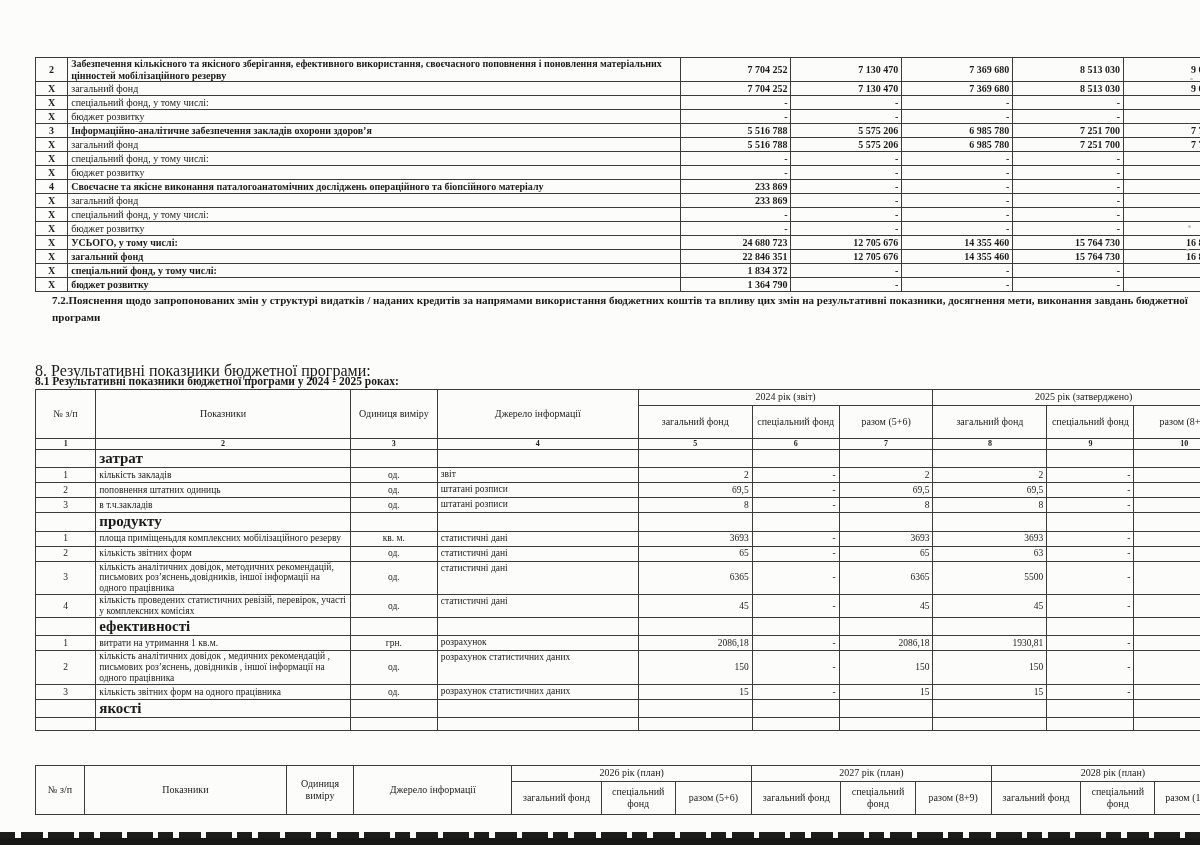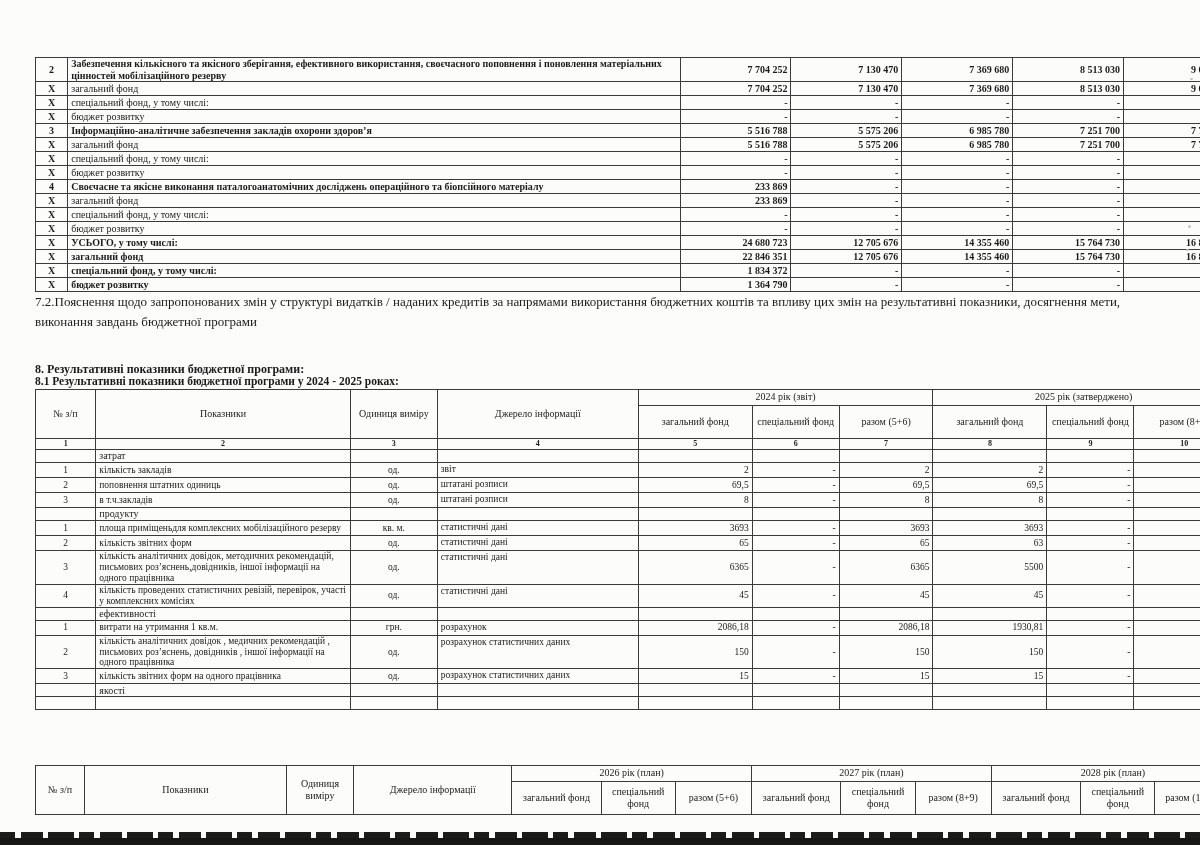--- a/index.html
+++ b/index.html
@@ -11,39 +11,39 @@
 
   
   .tt{left:35px;top:57px;width:930px;}
   .tt td{font-size:10px;line-height:1.15;height:13px;}
   .tt .n{text-align:center;font-weight:bold;padding:0;}
   .tt .d{text-align:left;font-family:Liberation Serif, serif;}
   .tt .v{text-align:right;font-weight:bold;}
   .bold{font-weight:bold;}
 
   
-  .para{left:35px;top:292px;width:1140px;font-size:13px;font-weight:normal;line-height:1.5;}
-  .h8{left:35px;top:362px;font-size:12px;font-weight:bold;}
+  .para{left:52px;top:292px;width:1140px;font-size:11px;font-weight:bold;line-height:1.5;}
+  .h8{left:35px;top:362px;font-size:16px;font-weight:normal;}
   .h81{left:35px;top:375px;font-size:11.5px;font-weight:bold;}
   .h82{left:35px;top:751px;font-size:11.5px;font-weight:bold;}
 
   
   .t81{left:35px;top:389px;width:895px;}
   .t82{left:35px;top:765px;width:1100px;}
   .t81 th,.t82 th{font-size:10px;font-weight:normal;text-align:center;line-height:1.25;}
   .t81 tr.gr th,.t82 tr.gr th{height:15px;margin-top:40px;}
   .t81 tr.sub th,.t82 tr.sub th{height:32px;}
   .t81 td{font-size:9.5px;line-height:1.15;height:13px;}
   .t81 tr.numsrow td{font-size:8px;font-weight:bold;text-align:center;height:10px;padding:0;}
   .t81 .n{text-align:center;}
   .t81 .d{text-align:left;}
   .t81 .u{text-align:center;}
   .t81 .s{text-align:left;vertical-align:top;padding-top:1px;}
   .t81 .v{text-align:right;}
-  .t81 .sec{font-weight:normal;font-size:10px;}
+  .t81 .sec{font-weight:bold;font-size:15px;}
   .t81 tr.secrow td{height:12px;}
 
   
   .scan-edge{position:absolute;left:0;bottom:0;width:1200px;height:13px;}
   .scan-edge .teeth{height:6px;background:repeating-linear-gradient(90deg,#1c1c1a 0 15px,transparent 15px 21px,#1c1c1a 21px 43px,transparent 43px 48px,#1c1c1a 48px 74px,transparent 74px 79px);}
   .scan-edge .bar{height:7px;background:#171715;}
   .speck{position:absolute;background:#c2c2bd;border-radius:50%;}
 </style>
 </head>
 <body>

